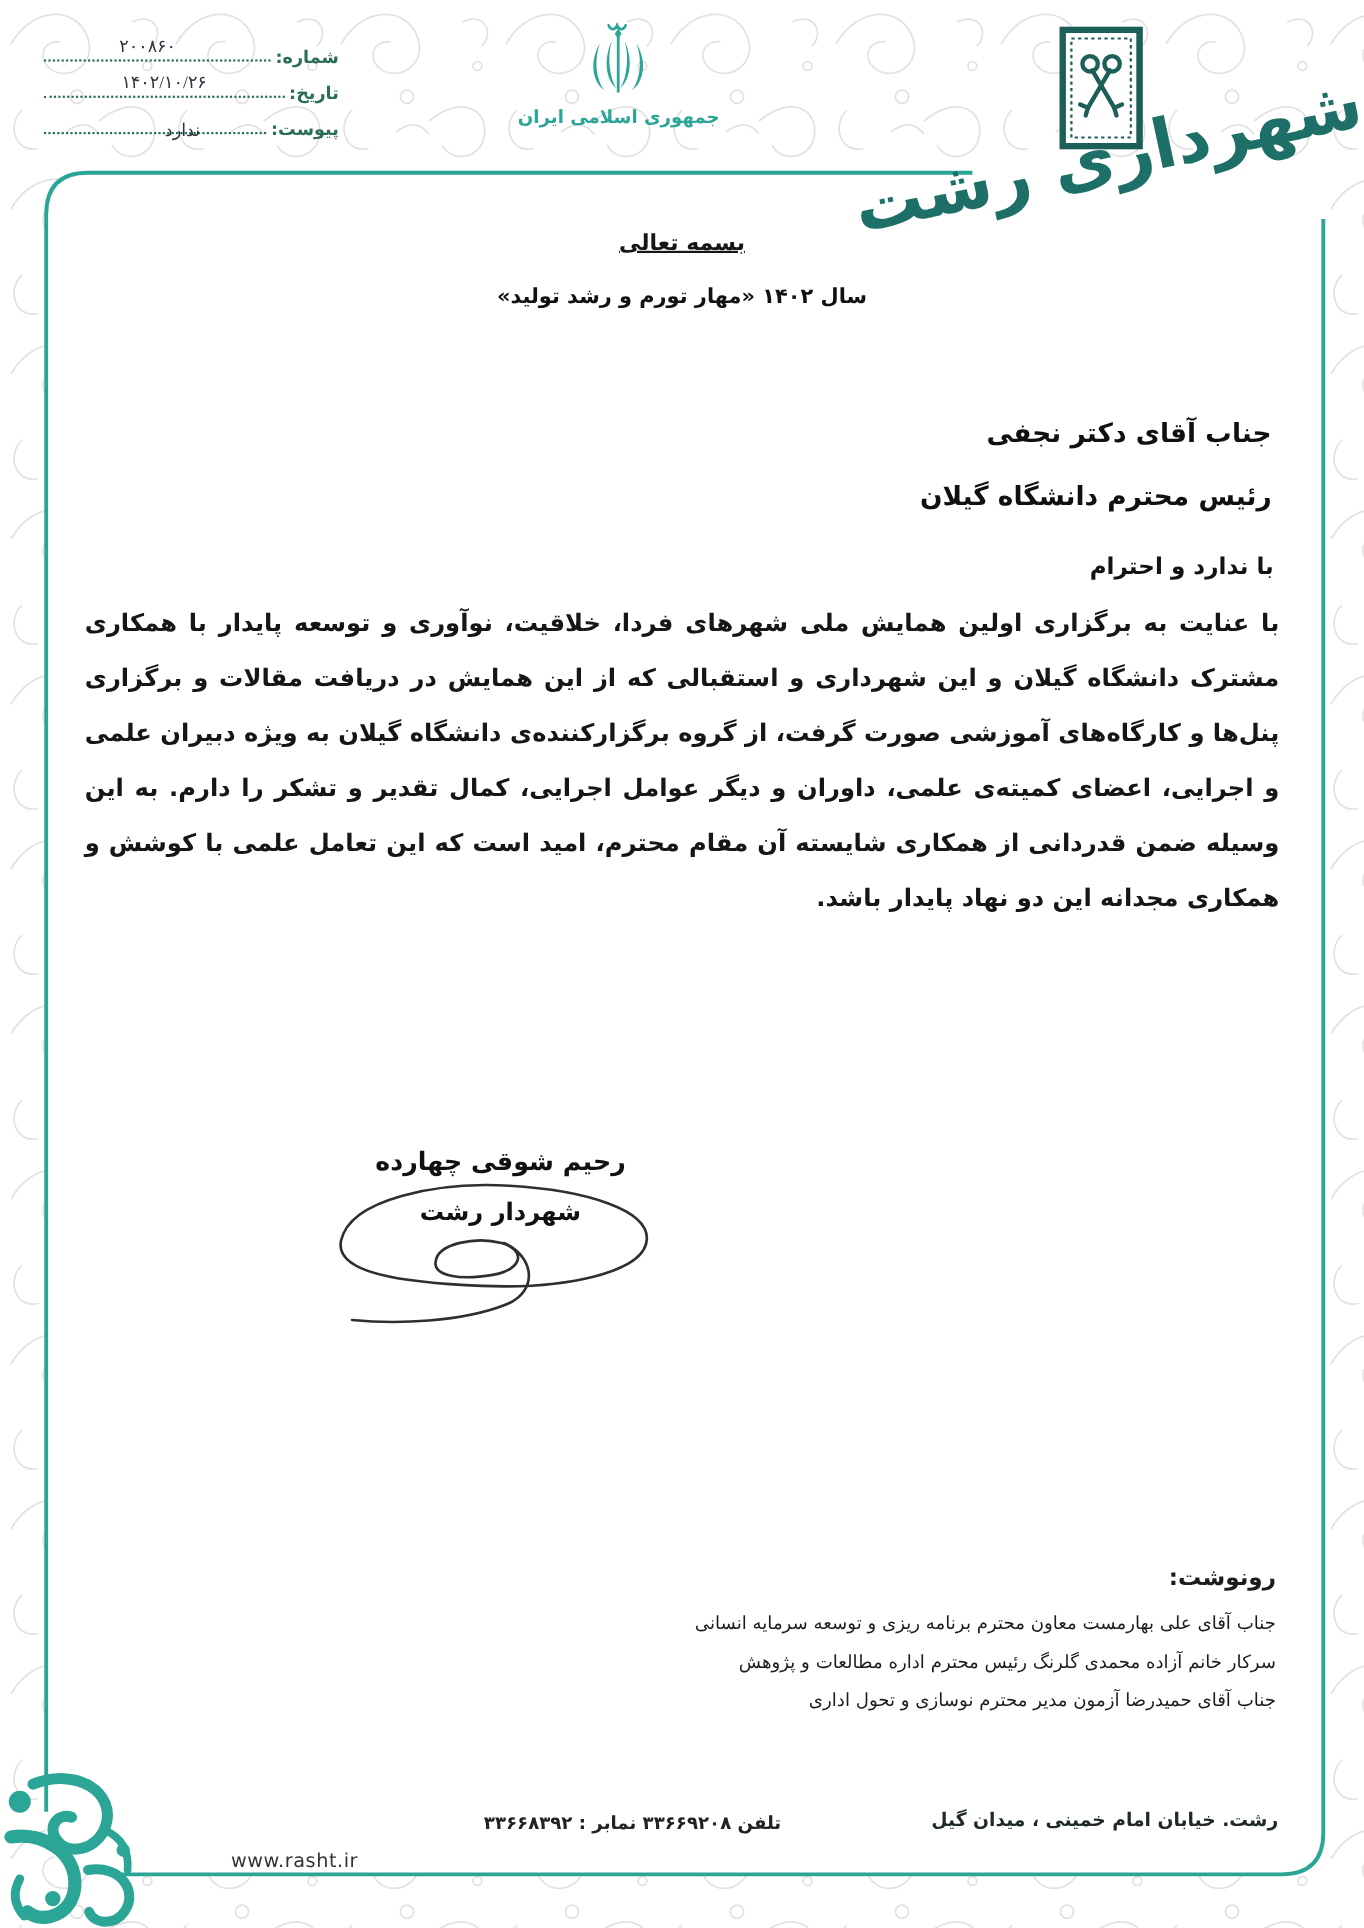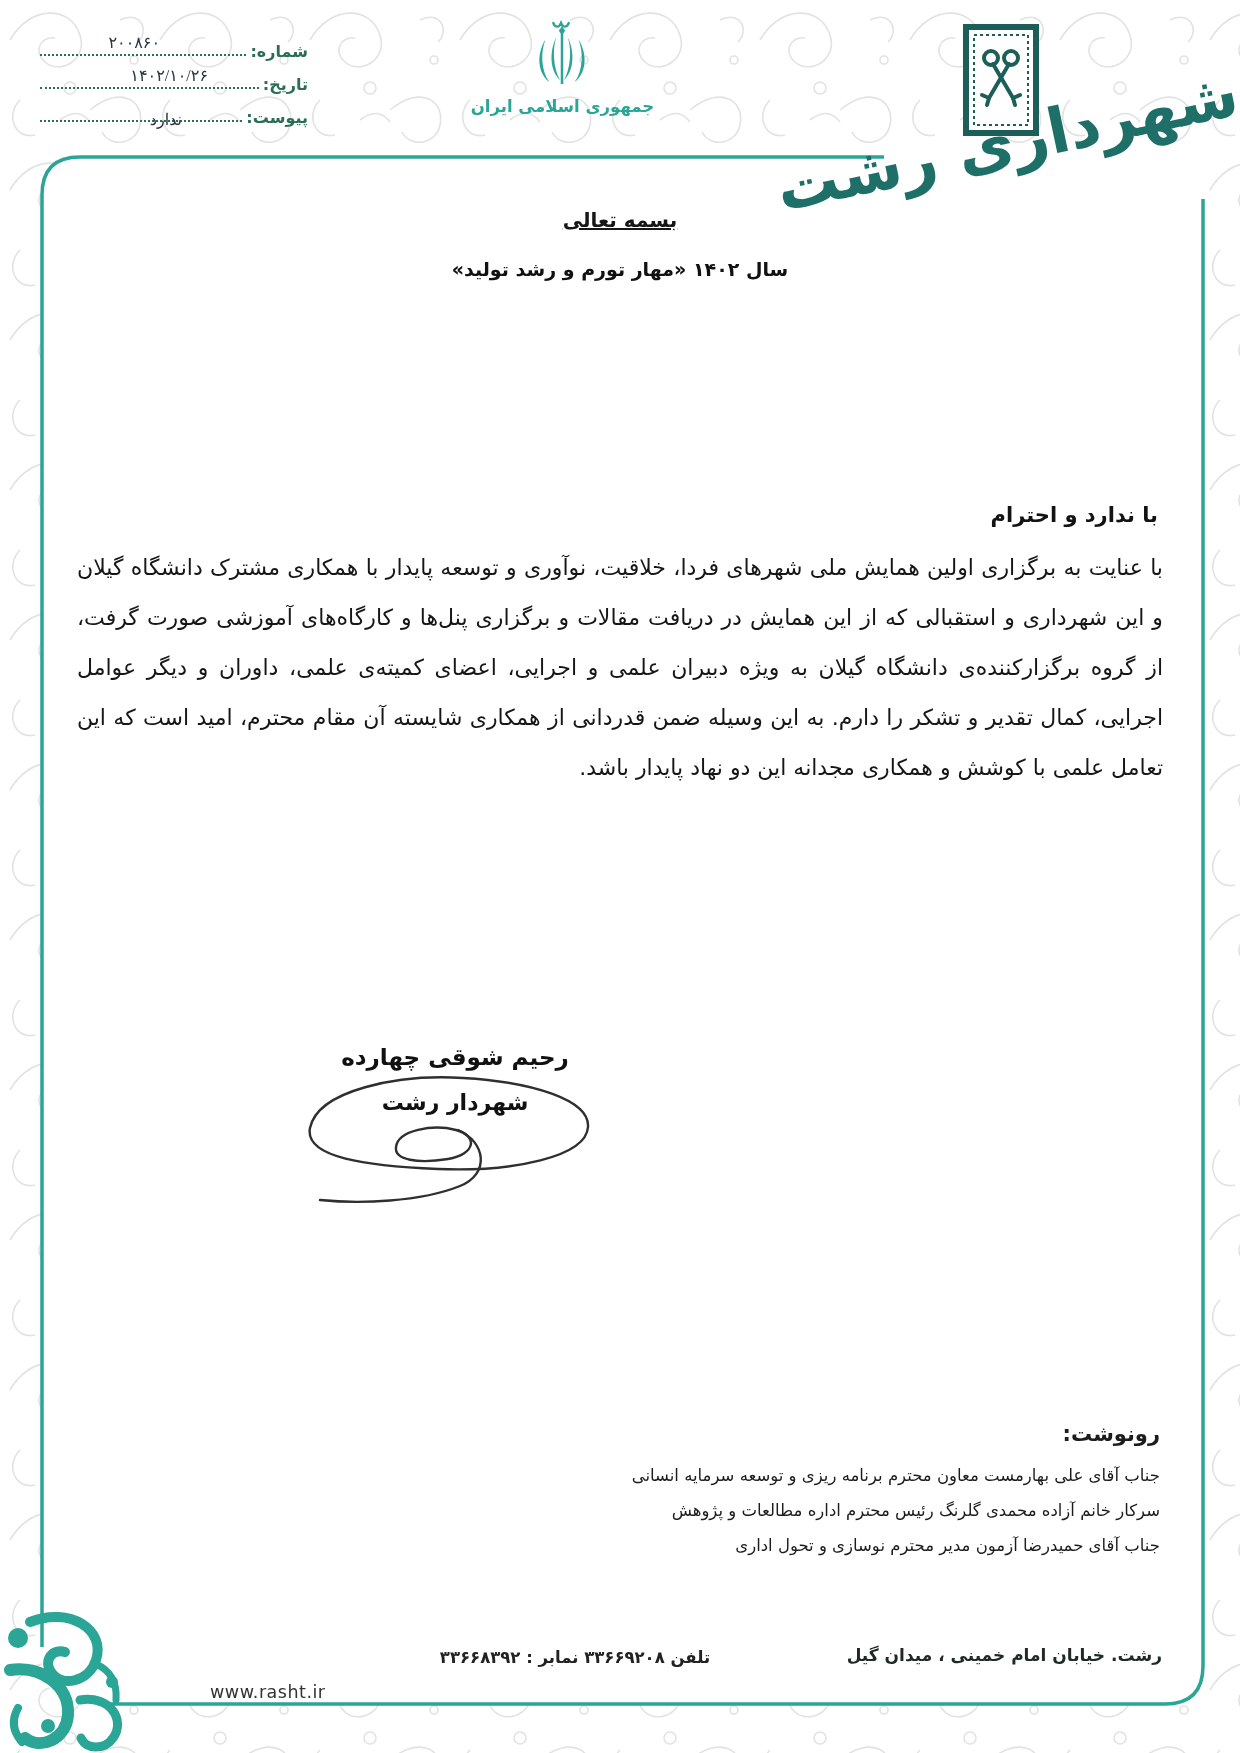--- a/index.html
+++ b/index.html
@@ -10,41 +10,41 @@
   .abs{position:absolute;}
   svg{display:block;}
 
   
   .meta{left:38px;top:28px;width:270px;}
   .meta-row{position:relative;display:flex;align-items:flex-end;height:33px;}
   .meta-label{font-size:16px;font-weight:bold;color:#2a6e54;white-space:nowrap;}
   .dots{flex:1;border-bottom:2px dotted #2a6e54;margin:0 4px 5px 2px;height:1px;}
   .meta-value{position:absolute;font-size:16px;color:#2b3440;white-space:nowrap;font-family:Liberation Serif, serif;}
   .v1{right:148px;bottom:9px;}
-  .v2{right:100px;bottom:9px;}
+  .v2{right:120px;bottom:9px;}
   .v3{right:126px;bottom:-2px;}
 
   .republic-title{left:445px;top:97px;width:235px;text-align:center;
     font-size:16.5px;font-weight:bold;color:#2aa596;}
 
   .calligraphy{left:782px;top:104px;width:460px;text-align:center;
     font-size:62px;font-weight:bold;color:#1d6f68;transform:rotate(-12deg);
     transform-origin:center;white-space:nowrap;letter-spacing:1px;}
 
   .bismillah{left:0;top:208px;width:1240px;text-align:center;
     font-size:20px;font-weight:600;color:#161616;text-decoration:underline;}
   .slogan{left:0;top:258px;width:1240px;text-align:center;
     font-size:19px;font-weight:800;color:#111;}
 
   .addressee{right:84px;top:366px;text-align:right;color:#101010;}
   .addr-line{font-size:24px;font-weight:bold;line-height:57px;}
 
   .salutation{right:82px;top:503px;font-size:21px;font-weight:bold;color:#131313;}
 
-  .body-par{left:77px;top:543px;width:1086px;font-size:22px;font-weight:normal;
+  .body-par{left:77px;top:543px;width:1086px;font-size:22px;font-weight:bold;
     color:#161616;line-height:50px;text-align:justify;text-justify:inter-word;}
 
   .sig-block{left:330px;top:1040px;width:250px;text-align:center;color:#111;}
   .sig-name{font-size:23px;font-weight:bold;line-height:34px;}
   .sig-title{font-size:22px;font-weight:bold;margin-top:16px;}
   .sig-svg{left:298px;top:1070px;}
 
   .cc{right:80px;top:1422px;text-align:right;color:#1c1c1c;}
   .cc-label{font-size:21px;font-weight:bold;margin-bottom:12px;text-align:right;}
   .cc-item{font-size:16.5px;line-height:35px;font-weight:400;}
@@ -131,20 +131,24 @@
         <path d="M26 74 l-7 -3 M26 74 l-2 7"></path>
       </g>
     </svg>
   </div>
 
   <div class="abs calligraphy">شهرداری رشت</div>
 
   <div class="abs bismillah">بسمه تعالی</div>
   <div class="abs slogan">سال ۱۴۰۲ «مهار تورم و رشد تولید»</div>
 
+  <div class="abs addressee">
+    <div class="addr-line">جناب آقای دکتر نجفی</div>
+    <div class="addr-line">رئیس محترم دانشگاه گیلان</div>
+  </div>
 
   <div class="abs salutation">با ندارد و احترام</div>
 
   <p class="abs body-par" style="margin:0;">با عنایت به برگزاری اولین همایش ملی شهرهای فردا، خلاقیت، نوآوری و توسعه پایدار با همکاری مشترک دانشگاه گیلان و این شهرداری و استقبالی که از این همایش در دریافت مقالات و برگزاری پنل‌ها و کارگاه‌های آموزشی صورت گرفت، از گروه برگزارکننده‌ی دانشگاه گیلان به ویژه دبیران علمی و اجرایی، اعضای کمیته‌ی علمی، داوران و دیگر عوامل اجرایی، کمال تقدیر و تشکر را دارم.  به این وسیله ضمن قدردانی از همکاری شایسته آن مقام محترم، امید است که این تعامل علمی با کوشش و همکاری مجدانه این دو نهاد پایدار باشد.</p>
 
   <div class="abs sig-block">
     <div class="sig-name">رحیم شوقی چهارده</div>
     <div class="sig-title">شهردار رشت</div>
   </div>
   <div class="abs sig-svg">

